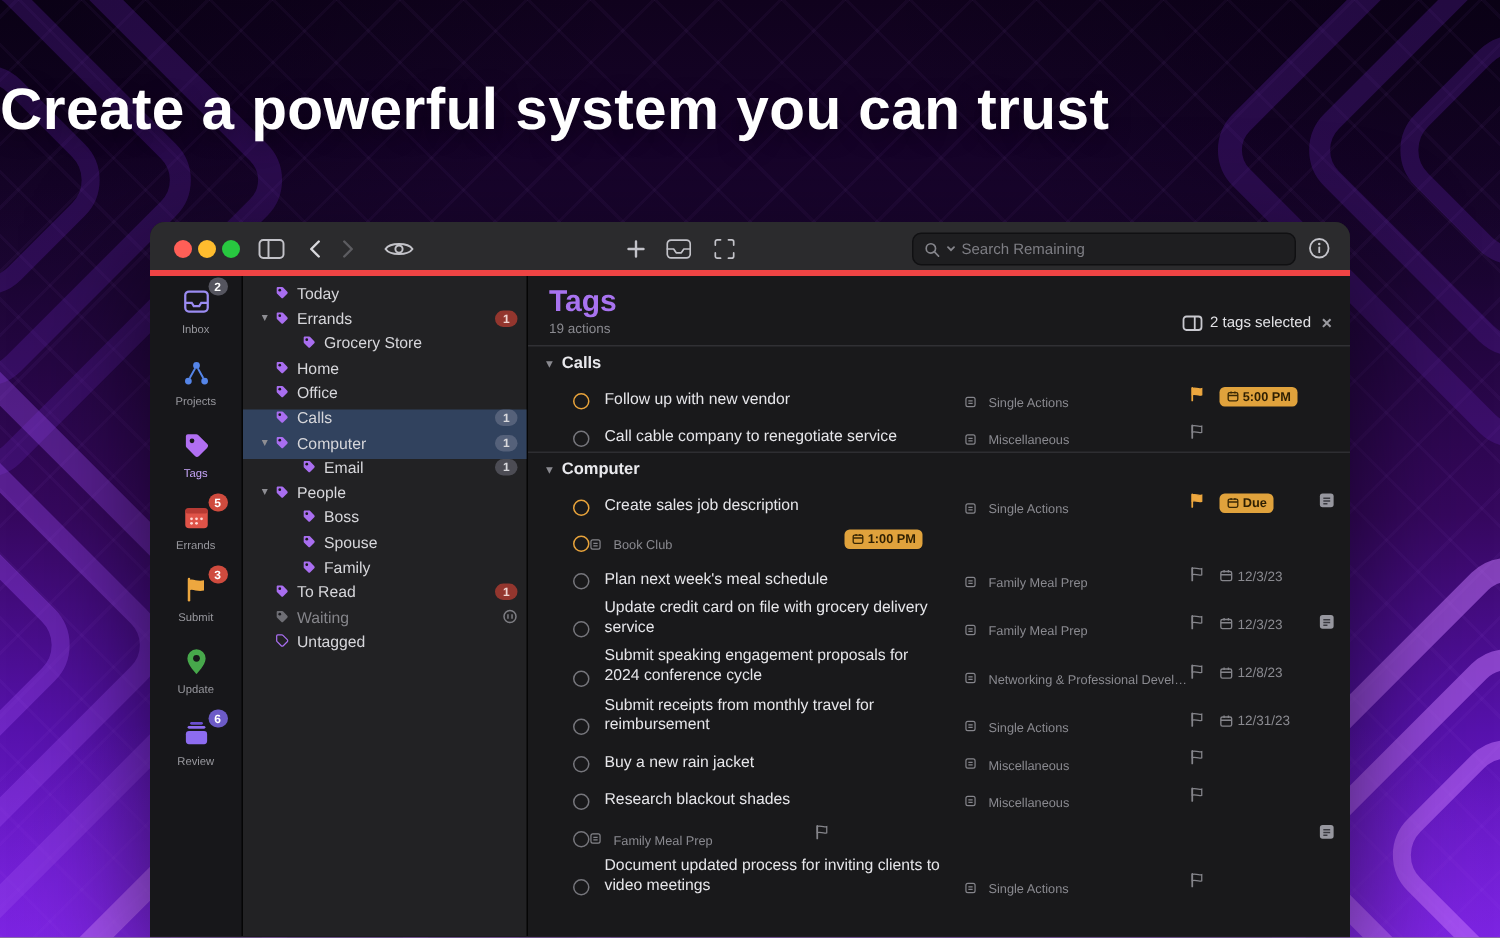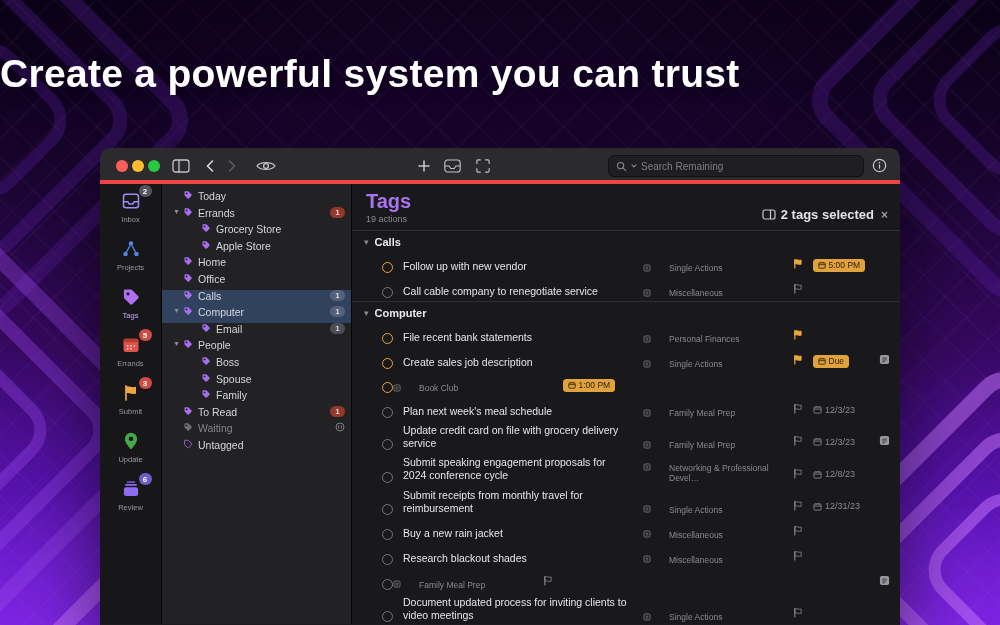--- a/index.html
+++ b/index.html
@@ -66,40 +66,40 @@
   .sbadge:empty{display:none}
   .hold{width:10px;height:10px;margin-left:auto}
   .hold circle,.hold path{fill:none;stroke:#7d7d83;stroke-width:1.1}
   
   .main{flex:1;background:#19191b;overflow:hidden;display:flex;flex-direction:column}
   .main-header{display:flex;align-items:flex-end;justify-content:space-between;padding:7px 12px 6px 14px;border-bottom:1px solid #303034}
   .main-title{color:#a873f0;font-size:20px;font-weight:700;line-height:1.05}
   .main-sub{color:#8a8a90;font-size:9px;margin-top:2px}
   .sel-bar{display:flex;align-items:center;gap:5px;padding-bottom:2px}
   .sel-bar svg{fill:none;stroke:#c9c9cf;stroke-width:1.2}
-  .sel-label{color:#e3e3e7;font-size:13px;font-weight:700}
+  .sel-label{color:#e3e3e7;font-size:10px;font-weight:400}
   .sel-close{color:#9a9aa0;font-size:12px;font-weight:700;margin-left:2px;cursor:default}
   .section-header{display:flex;align-items:center;gap:6px;padding:5px 0 3px 12px}
   .section-header.bordered{border-top:1px solid #2e2e32}
   .sec-chev{font-size:9px;color:#8a8a90}
   .sec-title{color:#e9e9ed;font-size:11px;font-weight:700}
   .trow{display:flex;align-items:flex-end;padding:3px 10px 3px 30px}
   .tcircle{width:11px;height:11px;border-radius:50%;border:1.6px solid #76767c;flex:none;margin-top:1.5px}
   .tcircle.orange{border-color:#e8a33b}
   .ttitle{width:250px;color:#e6e6ea;font-size:10.5px;line-height:1.25;padding:0 12px 0 10px}
-  .tproj{width:150px;display:flex;align-items:flex-start;gap:18px;color:#8a8a90;font-size:8.5px;padding-top:1.5px}
+  .tproj{width:150px;display:flex;align-items:flex-start;gap:8px;color:#8a8a90;font-size:8.5px;padding-top:1.5px}
   .pico{width:8px;height:8px;flex:none;margin-top:.5px}
   .pico rect,.pico path{fill:none;stroke:#85858b;stroke-width:1}
   .tflag{width:20px;padding-top:1px;flex:none}
   .flg{width:10px;height:11px}
   .flg .pole{fill:none;stroke-width:1.4;stroke-linecap:round}
   .tflag.on .pole{stroke:#eda73f}.tflag.on .ban{fill:#eda73f;stroke:#eda73f}
   .tflag.off .pole{stroke:#85858b}.tflag.off .ban{fill:none;stroke:#85858b;stroke-width:1}
   .tslot{width:66px;flex:none}
-  .tbadge{display:inline-flex;align-items:center;gap:3px;background:#e0a23c;color:#2e1f02;font-size:8.5px;font-weight:400;border-radius:3.5px;padding:1.5px 4.5px}
+  .tbadge{display:inline-flex;align-items:center;gap:3px;background:#e0a23c;color:#2e1f02;font-size:8.5px;font-weight:700;border-radius:3.5px;padding:1.5px 4.5px}
   .cald{width:8px;height:8px}
   .cald rect,.cald path{fill:none;stroke:#3a2804;stroke-width:1.1}
   .tdate{display:inline-flex;align-items:center;gap:3px;color:#8a8a90;font-size:9px;padding-top:1px}
   .calg{width:9px;height:9px}
   .calg rect,.calg path{fill:none;stroke:#85858b;stroke-width:1}
   .tnote{margin-left:auto;padding-top:1px}
   .tnote svg{width:11px;height:11px}
 </style>
 </head>
 <body>
@@ -306,28 +306,20 @@
             <span class="sbadge red">1</span>
           </div>
         <div class="srow child">
             <span class="chev"></span>
             <svg class="tsvg" viewBox="0 0 24 24">
               <path d="M3.5 4.6A1.6 1.6 0 0 1 5.1 3h6.6a2.6 2.6 0 0 1 1.84.76l6.9 6.9a2.3 2.3 0 0 1 0 3.26l-6.42 6.42a2.3 2.3 0 0 1-3.26 0l-6.9-6.9A2.6 2.6 0 0 1 3.5 11.6z" fill="#a96ef0"></path>
               <circle cx="8.4" cy="8.2" r="2.2" fill="#1a1a1e"></circle>
             </svg>
             <span>Grocery Store</span>
           </div>
-        <div class="srow child">
-            <span class="chev"></span>
-            <svg class="tsvg" viewBox="0 0 24 24">
-              <path d="M3.5 4.6A1.6 1.6 0 0 1 5.1 3h6.6a2.6 2.6 0 0 1 1.84.76l6.9 6.9a2.3 2.3 0 0 1 0 3.26l-6.42 6.42a2.3 2.3 0 0 1-3.26 0l-6.9-6.9A2.6 2.6 0 0 1 3.5 11.6z" fill="#a96ef0"></path>
-              <circle cx="8.4" cy="8.2" r="2.2" fill="#1a1a1e"></circle>
-            </svg>
-            <span>Apple Store</span>
-          </div>
         <div class="srow">
             <span class="chev"></span>
             <svg class="tsvg" viewBox="0 0 24 24">
               <path d="M3.5 4.6A1.6 1.6 0 0 1 5.1 3h6.6a2.6 2.6 0 0 1 1.84.76l6.9 6.9a2.3 2.3 0 0 1 0 3.26l-6.42 6.42a2.3 2.3 0 0 1-3.26 0l-6.9-6.9A2.6 2.6 0 0 1 3.5 11.6z" fill="#a96ef0"></path>
               <circle cx="8.4" cy="8.2" r="2.2" fill="#1a1a1e"></circle>
             </svg>
             <span>Home</span>
           </div>
         <div class="srow">
             <span class="chev"></span>
@@ -484,36 +476,20 @@
                   <path class="ban" d="M2.2 2.2c2.4-1.1 4.4 1.1 7.6.2v5c-3.2.9-5.2-1.3-7.6-.2z"></path>
                 </svg></span>
             <div class="tslot"></div>
           </div>
         </div>
 
         <div class="section">
           <div class="section-header bordered">
             <span class="sec-chev">▾</span>
             <span class="sec-title">Computer</span>
-          </div>
-          <div class="trow">
-            <span class="tcircle orange"></span>
-            <div class="ttitle">File recent bank statements</div>
-            <div class="tproj">
-                <svg class="pico" viewBox="0 0 10 10">
-                  <rect x="1.2" y="1.2" width="7.6" height="7.6" rx="1.6"></rect>
-                  <path d="M3.2 4h3.6M3.2 6.2h3.6"></path>
-                </svg>
-                <span>Personal Finances</span>
-              </div>
-            <span class="tflag on"><svg class="flg" viewBox="0 0 12 13">
-                  <path class="pole" d="M2.2 1.8v10"></path>
-                  <path class="ban" d="M2.2 2.2c2.4-1.1 4.4 1.1 7.6.2v5c-3.2.9-5.2-1.3-7.6-.2z"></path>
-                </svg></span>
-            <div class="tslot"></div>
           </div>
           <div class="trow">
             <span class="tcircle orange"></span>
             <div class="ttitle">Create sales job description</div>
             <div class="tproj">
                 <svg class="pico" viewBox="0 0 10 10">
                   <rect x="1.2" y="1.2" width="7.6" height="7.6" rx="1.6"></rect>
                   <path d="M3.2 4h3.6M3.2 6.2h3.6"></path>
                 </svg>
                 <span>Single Actions</span>

